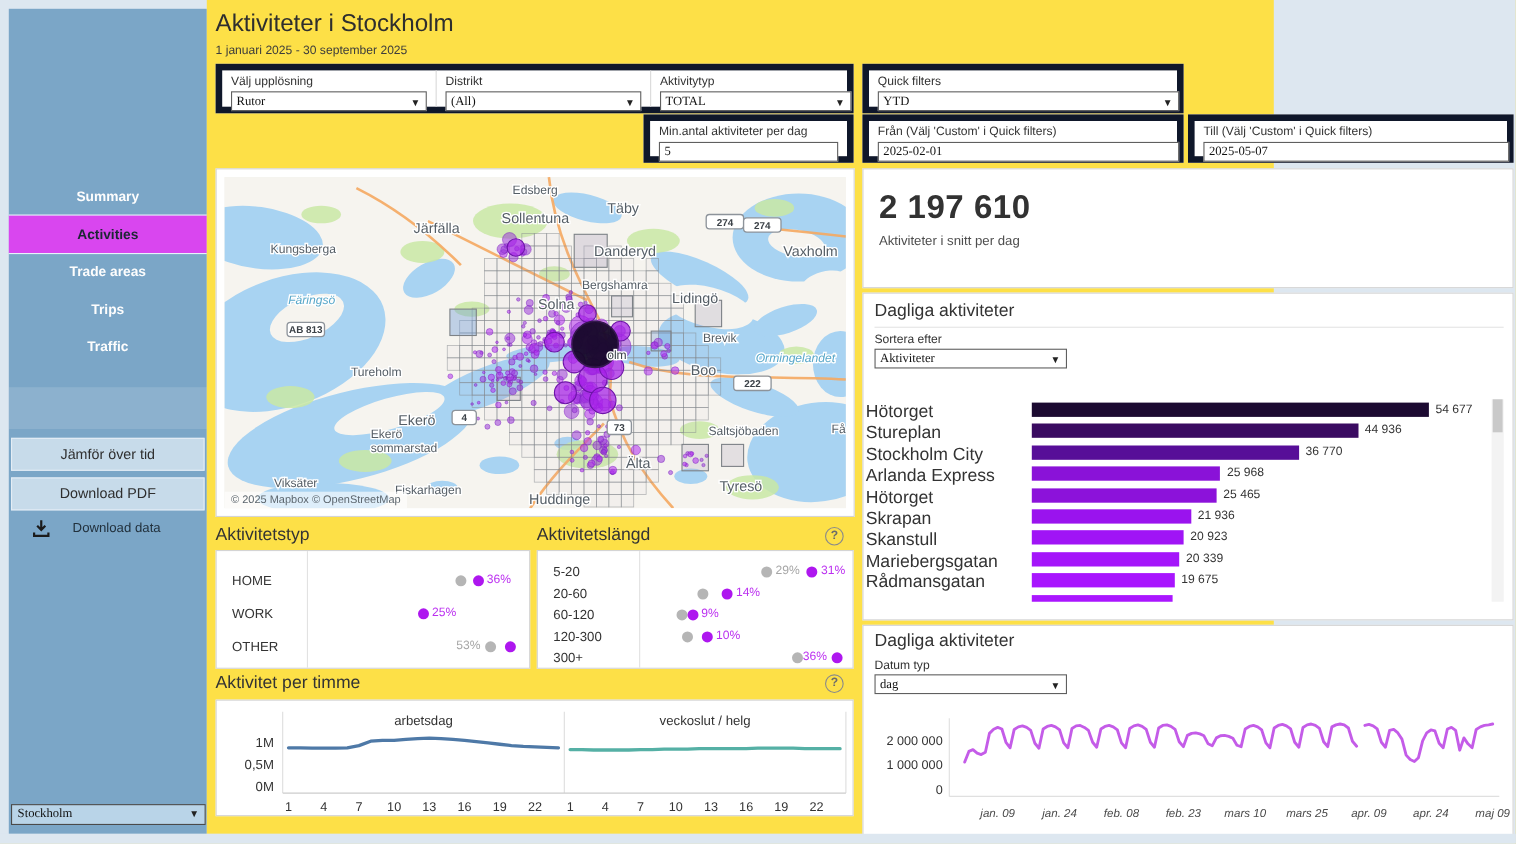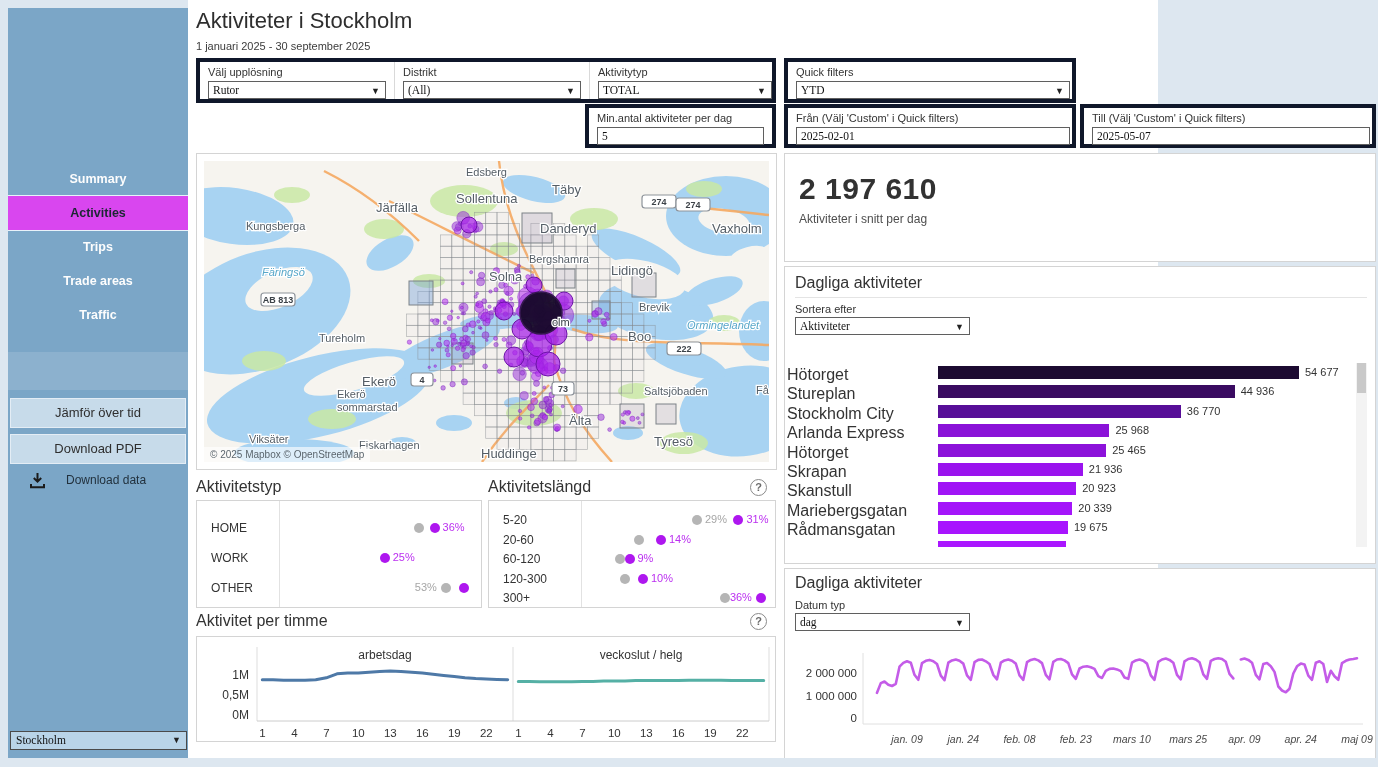--- a/index.html
+++ b/index.html
@@ -17,25 +17,25 @@
               color:#2e2e2e; font-size:13px; text-align:center; line-height:28px; cursor:pointer; }
   .dl-row { position:absolute; left:18px; top:462px; width:160px; height:22px; color:#22313d; font-size:12px; }
   .dl-row svg { position:absolute; left:2px; top:1px; }
   .dl-row span { position:absolute; left:40px; top:3px; }
   .region-select { position:absolute; left:2px; top:723px; width:177px; height:19px; background:#b9d4e8;
                    border:1px solid #4a4a4a; font-family:"Liberation Serif",serif; font-size:11.5px; color:#111;
                    line-height:17px; padding-left:5px; cursor:pointer; }
   .region-select .caret { position:absolute; right:5px; top:0; font-size:9px; color:#222; }
 
   
-  .content { position:absolute; left:188px; top:0; width:970px; height:758px; background:#ffffff;text-decoration:underline; }
+  .content { position:absolute; left:188px; top:0; width:970px; height:758px; background:#fde047;text-decoration:underline; }
   .page-title { position:absolute; left:8px; top:8px; font-size:22px; color:#2e2e2e; }
   .page-subtitle { position:absolute; left:8px; top:40px; font-size:11px; color:#3c3c3c; }
 
-  .fbox { position:absolute; background:#fff; border:4px solid #0f172a; }
+  .fbox { position:absolute; background:#fff; border:6px solid #0f172a; }
   .fcell { position:absolute; top:0; height:100%; padding:4px 8px; }
   .fcell + .fcell { border-left:1px solid #d9d9d9; }
   .flabel { font-size:11px; color:#333; margin-bottom:3px; white-space:nowrap; }
   .fselect { position:relative; height:18px; border:1px solid #5f5f5f; background:#fff;
              font-family:"Liberation Serif",serif; font-size:11.5px; color:#111; line-height:16px;
              padding-left:4px; cursor:pointer; }
   .fselect .caret { position:absolute; right:5px; top:1px; font-size:9px; color:#222; }
   .finput { height:18px; border:1px solid #5f5f5f; background:#fff; font-family:"Liberation Serif",serif;
             font-size:11.5px; color:#111; line-height:16px; padding-left:4px; cursor:text; }
 
@@ -71,22 +71,22 @@
 </style>
 </head>
 <body>
 
 <div class="page">
 
   <aside class="sidebar">
     <div id="nav" style="position:absolute; top:154px; width:100%;">
         <div class="nav-item">Summary</div>
         <div class="nav-item active">Activities</div>
+        <div class="nav-item">Trade areas</div>
         <div class="nav-item">Trips</div>
-        <div class="nav-item">Trade areas</div>
         <div class="nav-item">Traffic</div>
       </div>
     <div class="nav-band"></div>
     <div class="side-btn" style="top:426px;">Download PDF</div>
     <div class="side-btn" style="top:390px;">Jämför över tid</div>
     <div class="dl-row">
       <svg width="19" height="19" viewBox="0 0 19 19">
         <path d="M9.5 2 v8 M5.8 7 L9.5 10.7 L13.2 7" fill="none" stroke="#1b1b1b" stroke-width="2"></path>
         <path d="M3 13 v3.2 h13 v-3.2" fill="none" stroke="#1b1b1b" stroke-width="2"></path>
       </svg>

